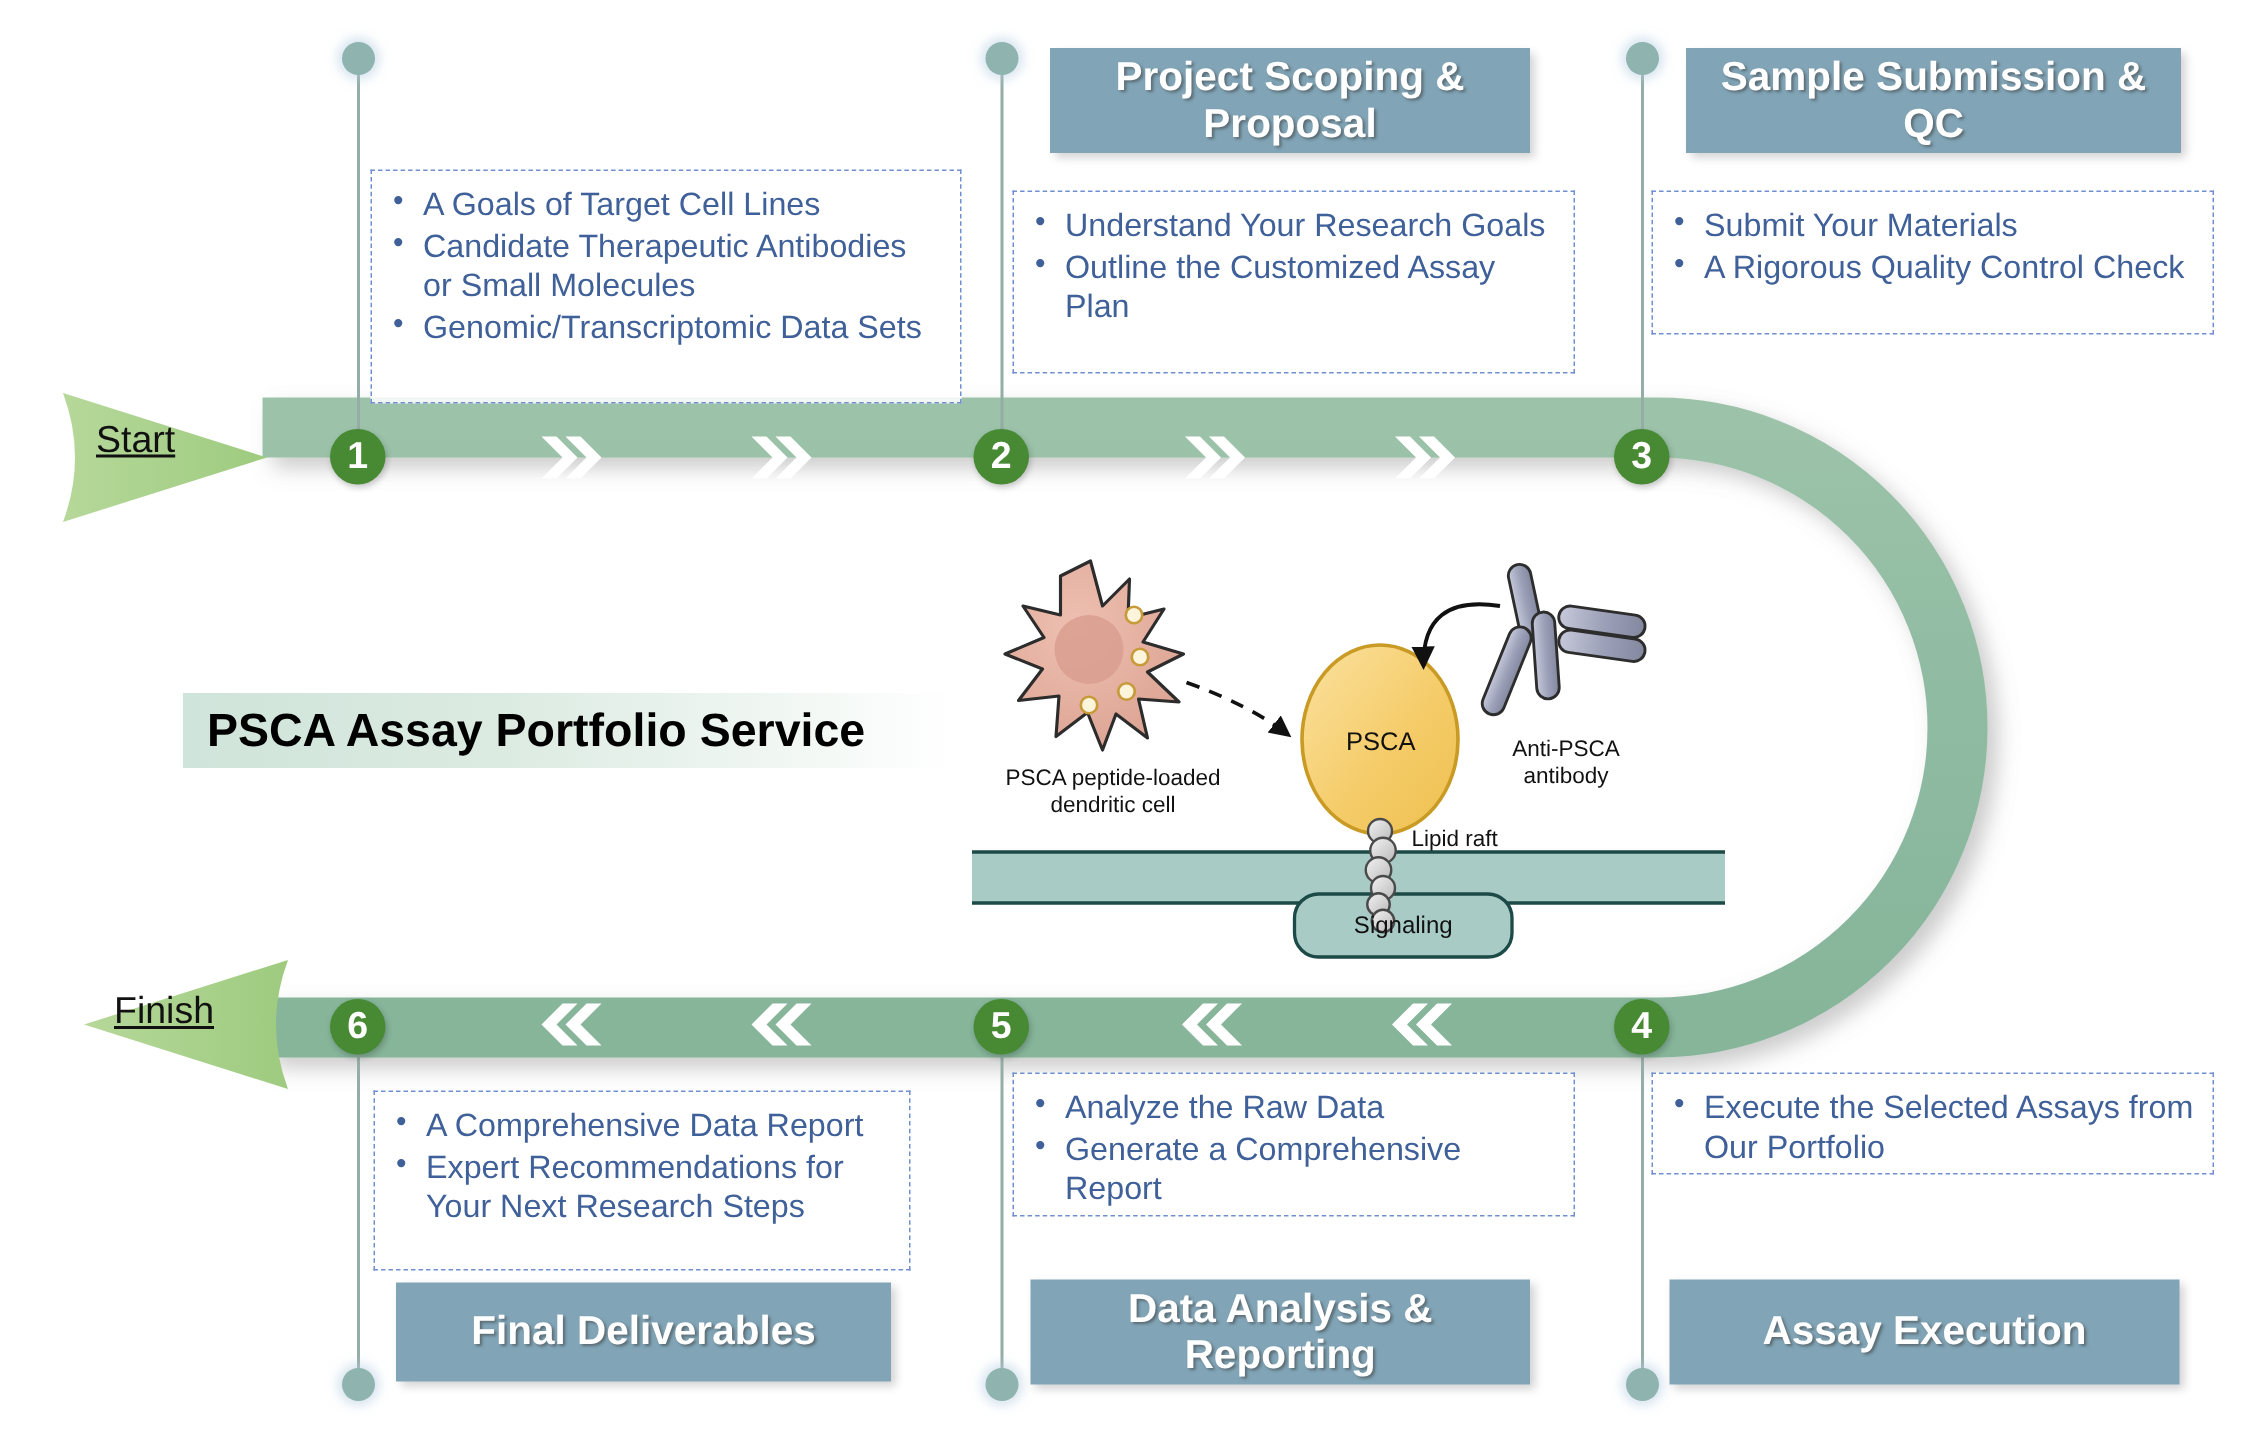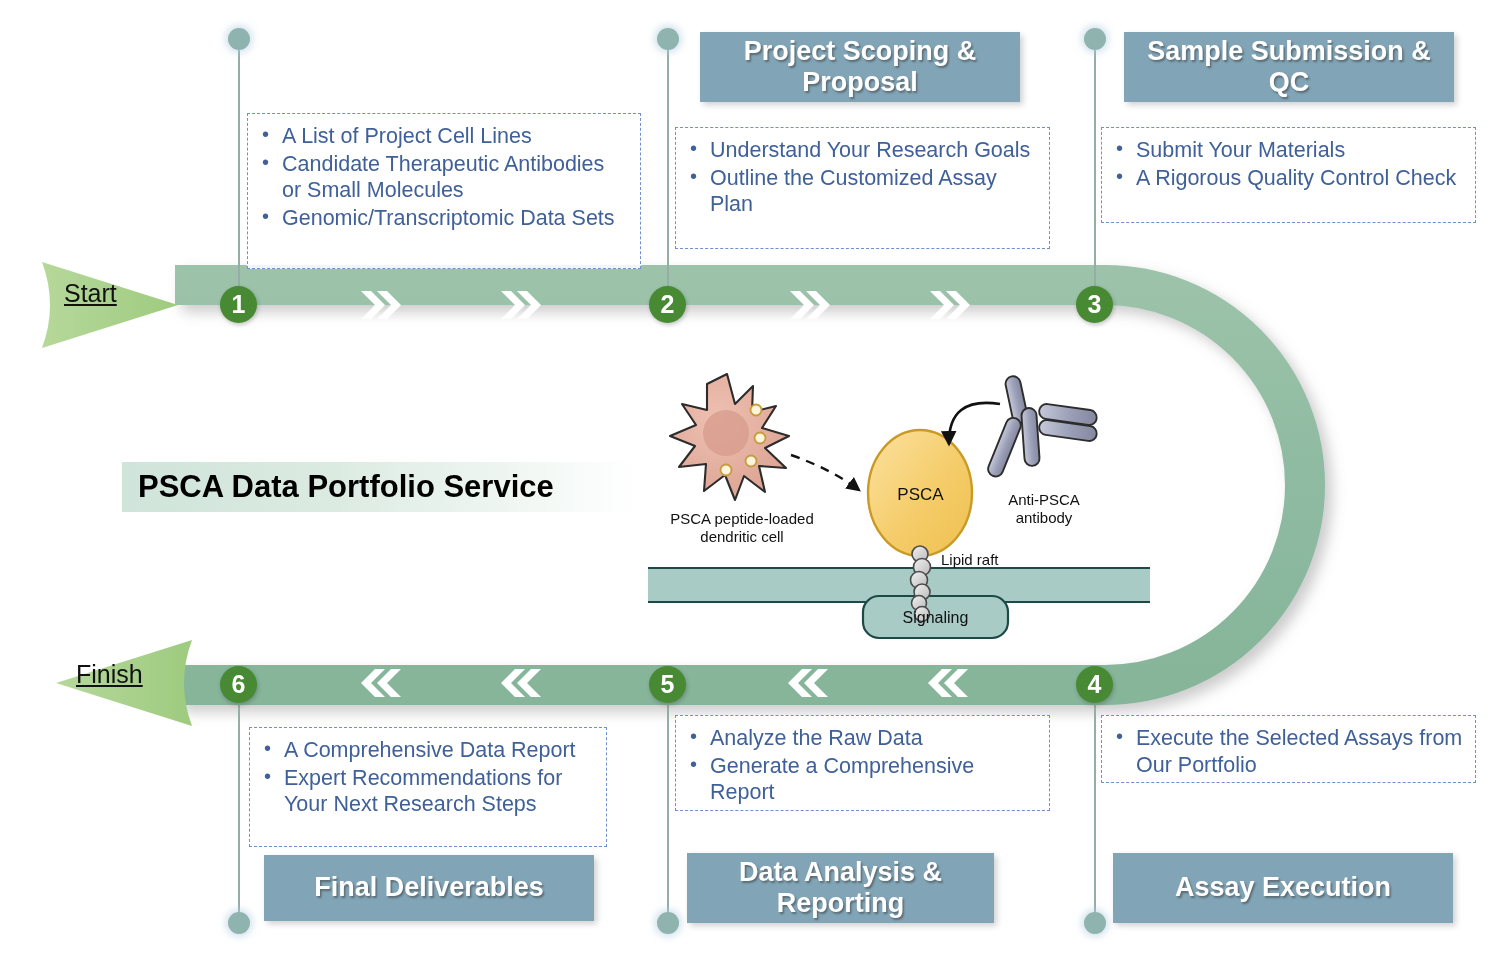--- a/index.html
+++ b/index.html
@@ -237,21 +237,21 @@
 
   <div class="connector-stem" style="left:238px; top:684px;  height:240px;"></div>
   <div class="connector-dot" style="left:228px; top:912px;"></div>
   <div class="connector-stem" style="left:667px; top:684px;  height:240px;"></div>
   <div class="connector-dot" style="left:657px; top:912px;"></div>
   <div class="connector-stem" style="left:1094px; top:684px; height:240px;"></div>
   <div class="connector-dot" style="left:1084px; top:912px;"></div>
 
   <div class="step-box" style="left:247px; top:113px; width:394px; height:156px;">
     <ul>
-      <li>A List of Project Cell Lines</li>
+      <li>A Goals of Target Cell Lines</li>
       <li>Candidate Therapeutic Antibodies or Small Molecules</li>
       <li>Genomic/Transcriptomic Data Sets</li>
     </ul>
   </div>
   <div class="node" style="left:220px; top:286px;">1</div>
 
   <div class="step-banner" style="left:700px; top:32px; width:320px; height:70px;text-align:center;">Project Scoping &amp; Proposal</div>
   <div class="step-box" style="left:675px; top:127px; width:375px; height:122px;">
     <ul>
       <li>Understand Your Research Goals</li>
@@ -277,32 +277,32 @@
   </div>
   <div class="step-banner" style="left:1113px; top:853px; width:340px; height:70px;">Assay Execution</div>
 
   <div class="node" style="left:649px; top:666px;">5</div>
   <div class="step-box" style="left:675px; top:715px; width:375px; height:96px;">
     <ul>
       <li>Analyze the Raw Data</li>
       <li>Generate a Comprehensive Report</li>
     </ul>
   </div>
-  <div class="step-banner" style="left:687px; top:853px; width:307px; height:70px;">Data Analysis &amp; Reporting</div>
+  <div class="step-banner" style="left:687px; top:853px; width:333px; height:70px;">Data Analysis &amp; Reporting</div>
 
   <div class="node" style="left:220px; top:666px;">6</div>
   <div class="step-box" style="left:249px; top:727px; width:358px; height:120px;">
     <ul>
       <li>A Comprehensive Data Report</li>
       <li>Expert Recommendations for Your Next Research Steps</li>
     </ul>
   </div>
   <div class="step-banner" style="left:264px; top:855px; width:330px; height:66px;">Final Deliverables</div>
 
-  <div id="main-title">PSCA Data Portfolio Service</div>
+  <div id="main-title">PSCA Assay Portfolio Service</div>
 
   <div id="illustration">
     <svg viewBox="0 0 502 292" width="502" height="292">
       <defs>
         <radialGradient id="dcGrad" cx="40%" cy="35%" r="70%">
           <stop offset="0%" stop-color="#eec0b2"></stop>
           <stop offset="100%" stop-color="#dca392"></stop>
         </radialGradient>
         <linearGradient id="pscaGrad" x1="0" y1="0" x2="1" y2="1">
           <stop offset="0%" stop-color="#fbe2a0"></stop>

